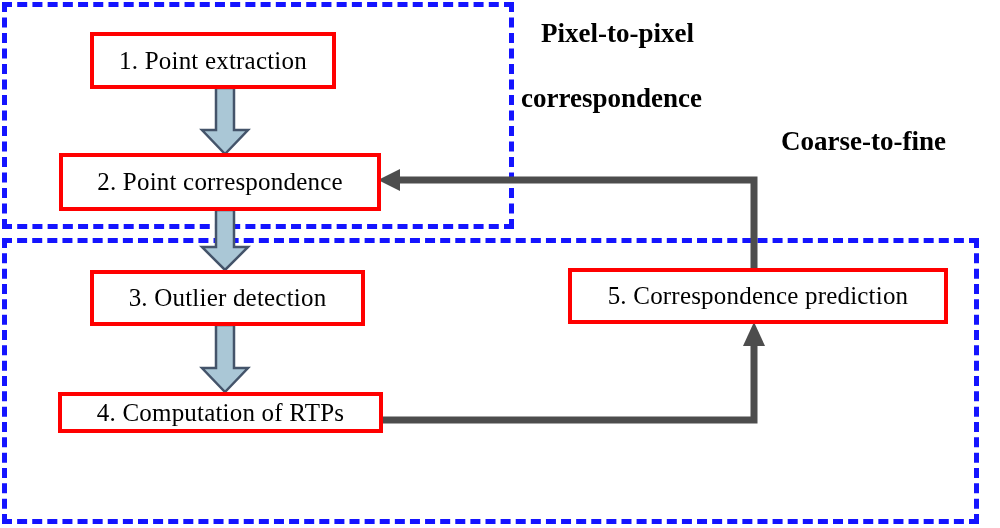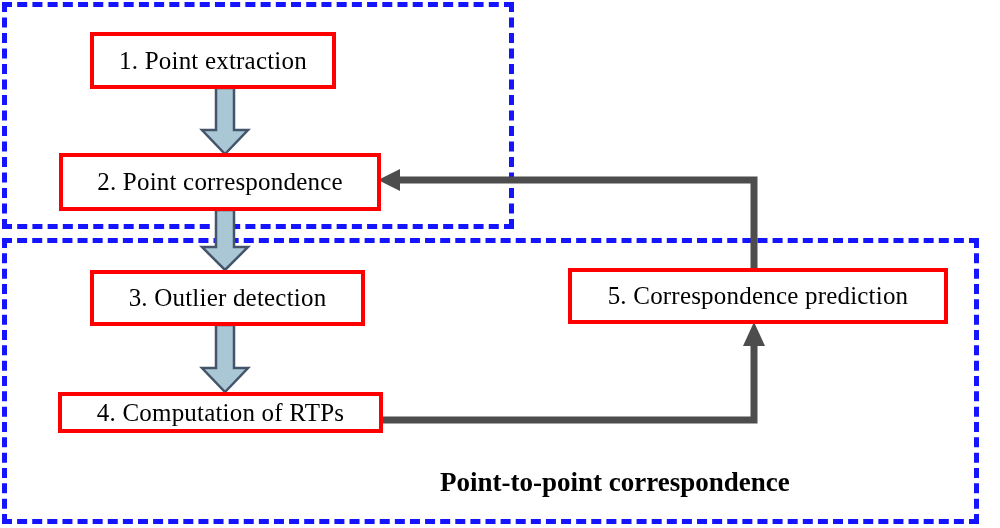--- a/index.html
+++ b/index.html
@@ -130,15 +130,17 @@
   <div id="box-3" class="box">
     <span>3. Outlier detection</span>
   </div>
   <div id="box-4" class="box">
     <span>4. Computation of RTPs</span>
   </div>
   <div id="box-5" class="box">
     <span>5. Correspondence prediction</span>
   </div>
 
-  <div id="label-point" class="label">Point-to-point correspondence</div>
+  <div id="label-pixel-line1" class="label">Pixel-to-pixel</div>
+  <div id="label-pixel-line2" class="label">correspondence</div>
+  <div id="label-coarse-line1" class="label">Coarse-to-fine</div>
 
 </div>
 
 </body></html>

